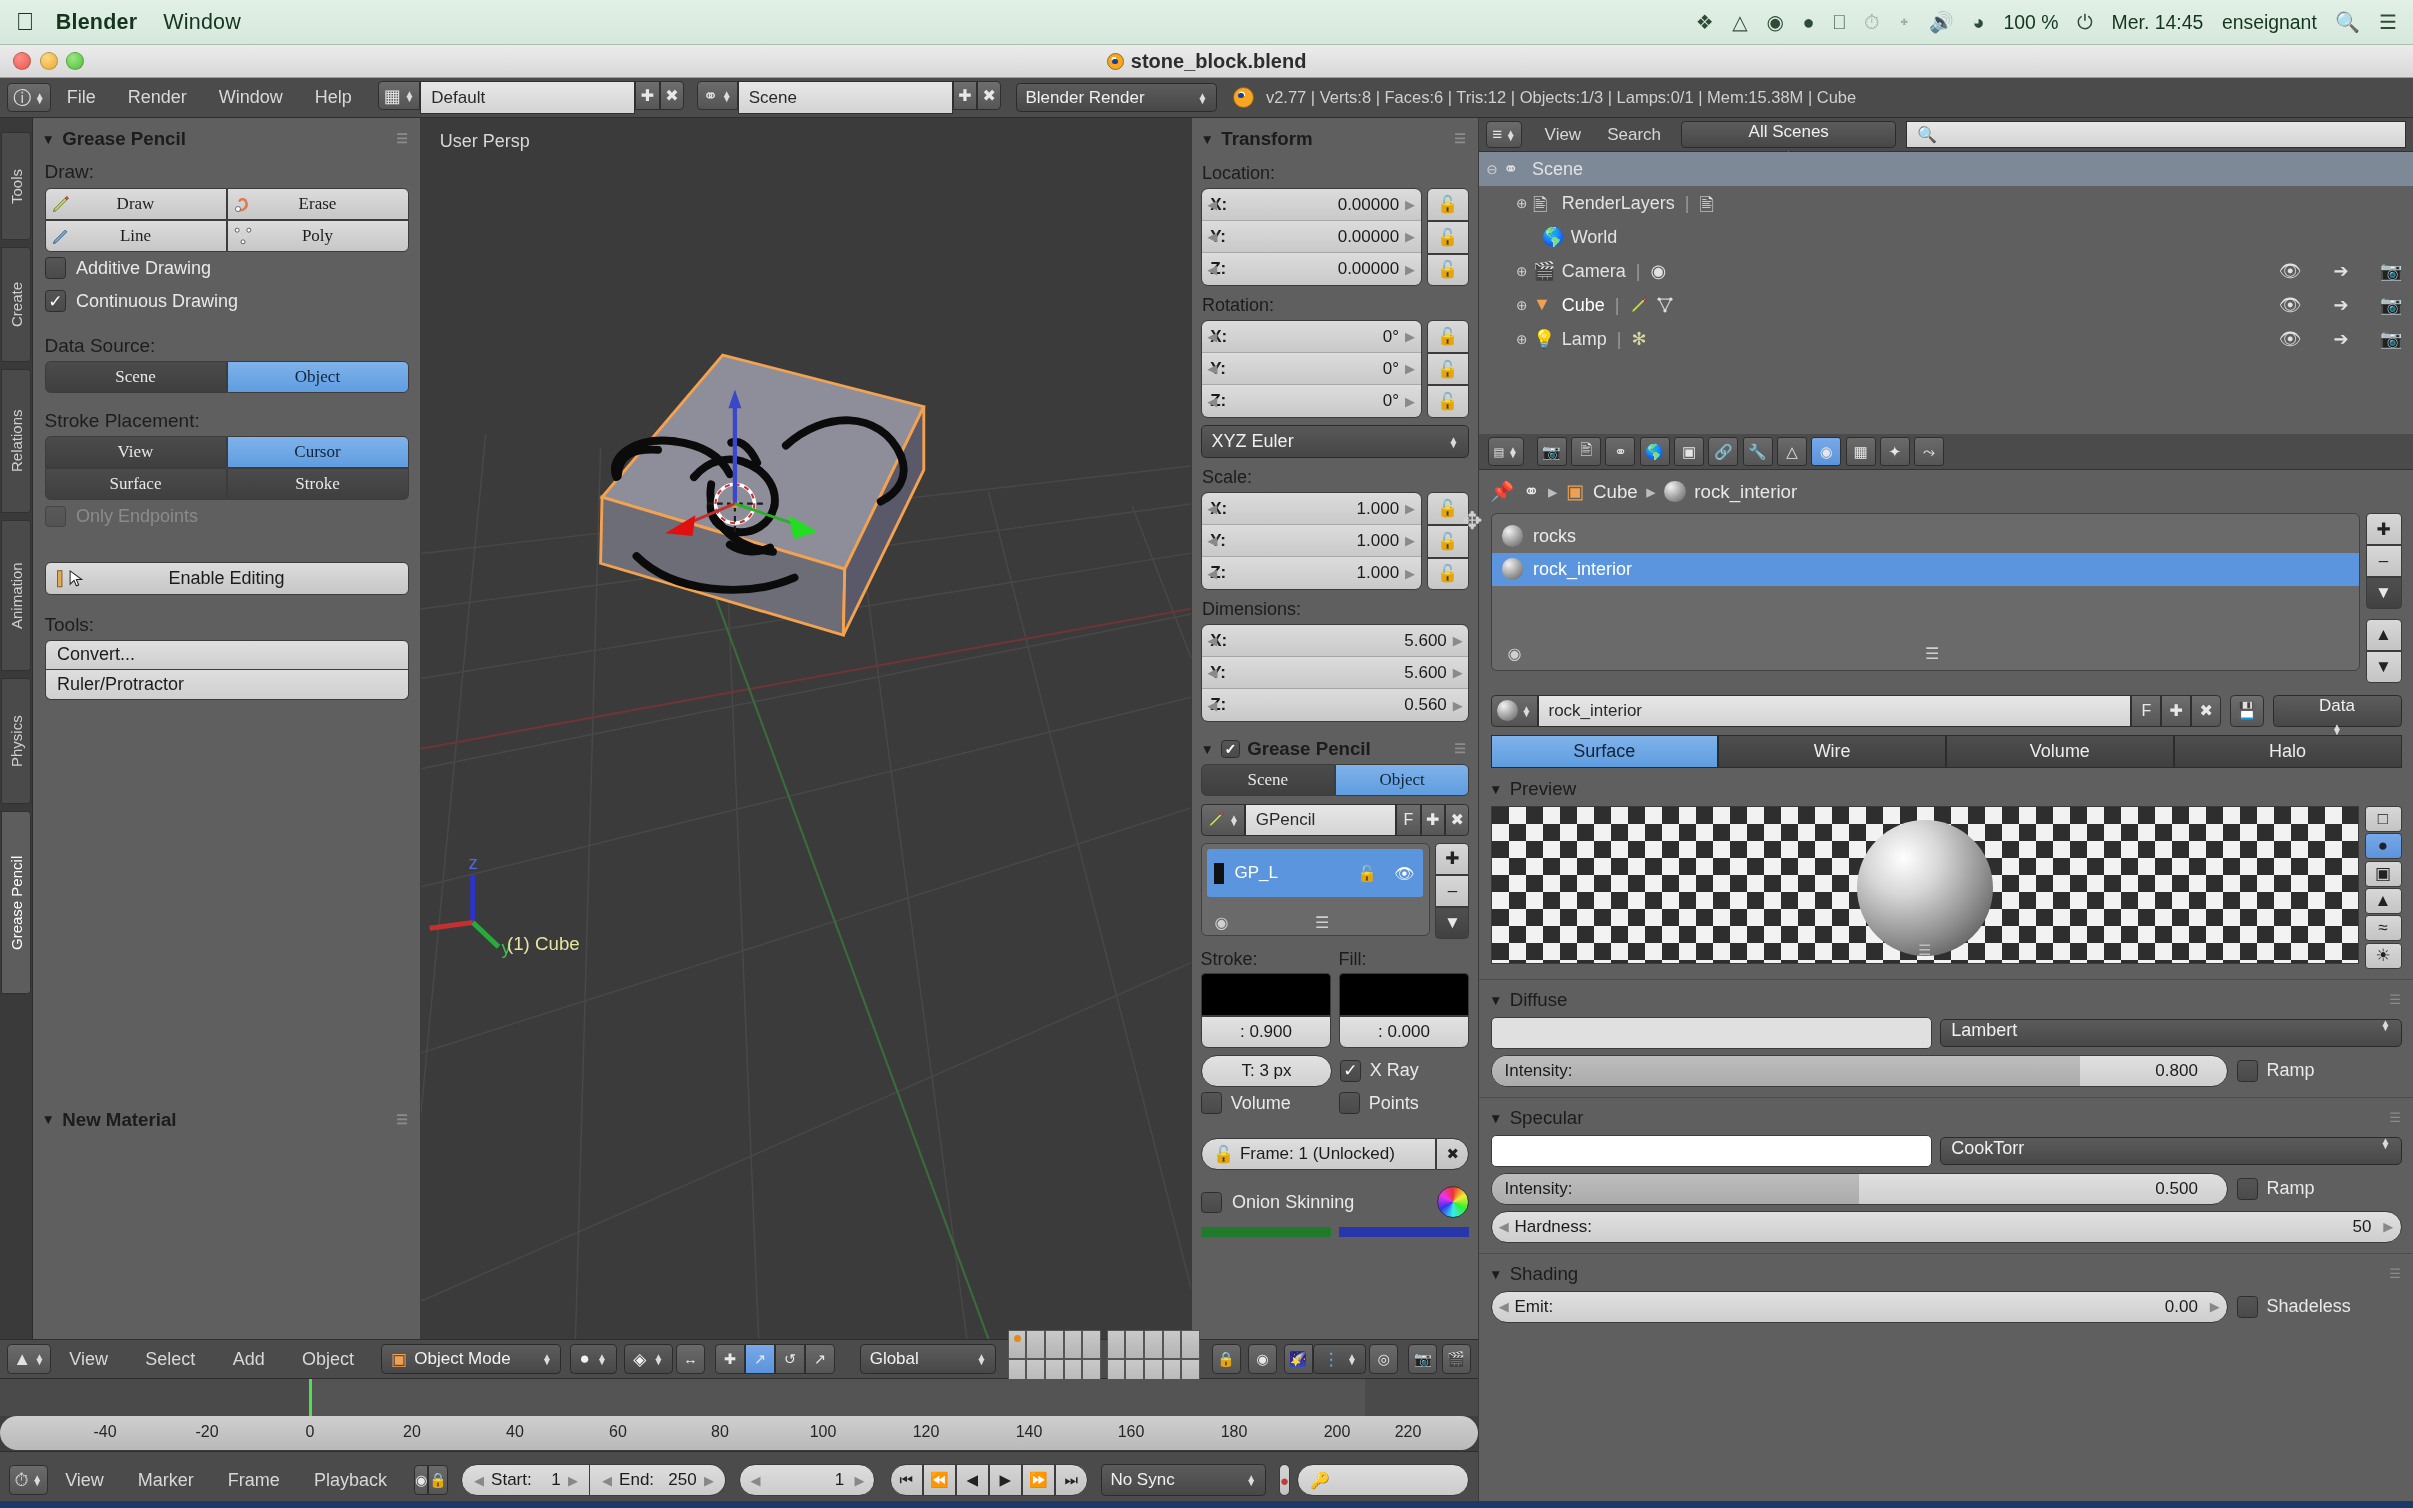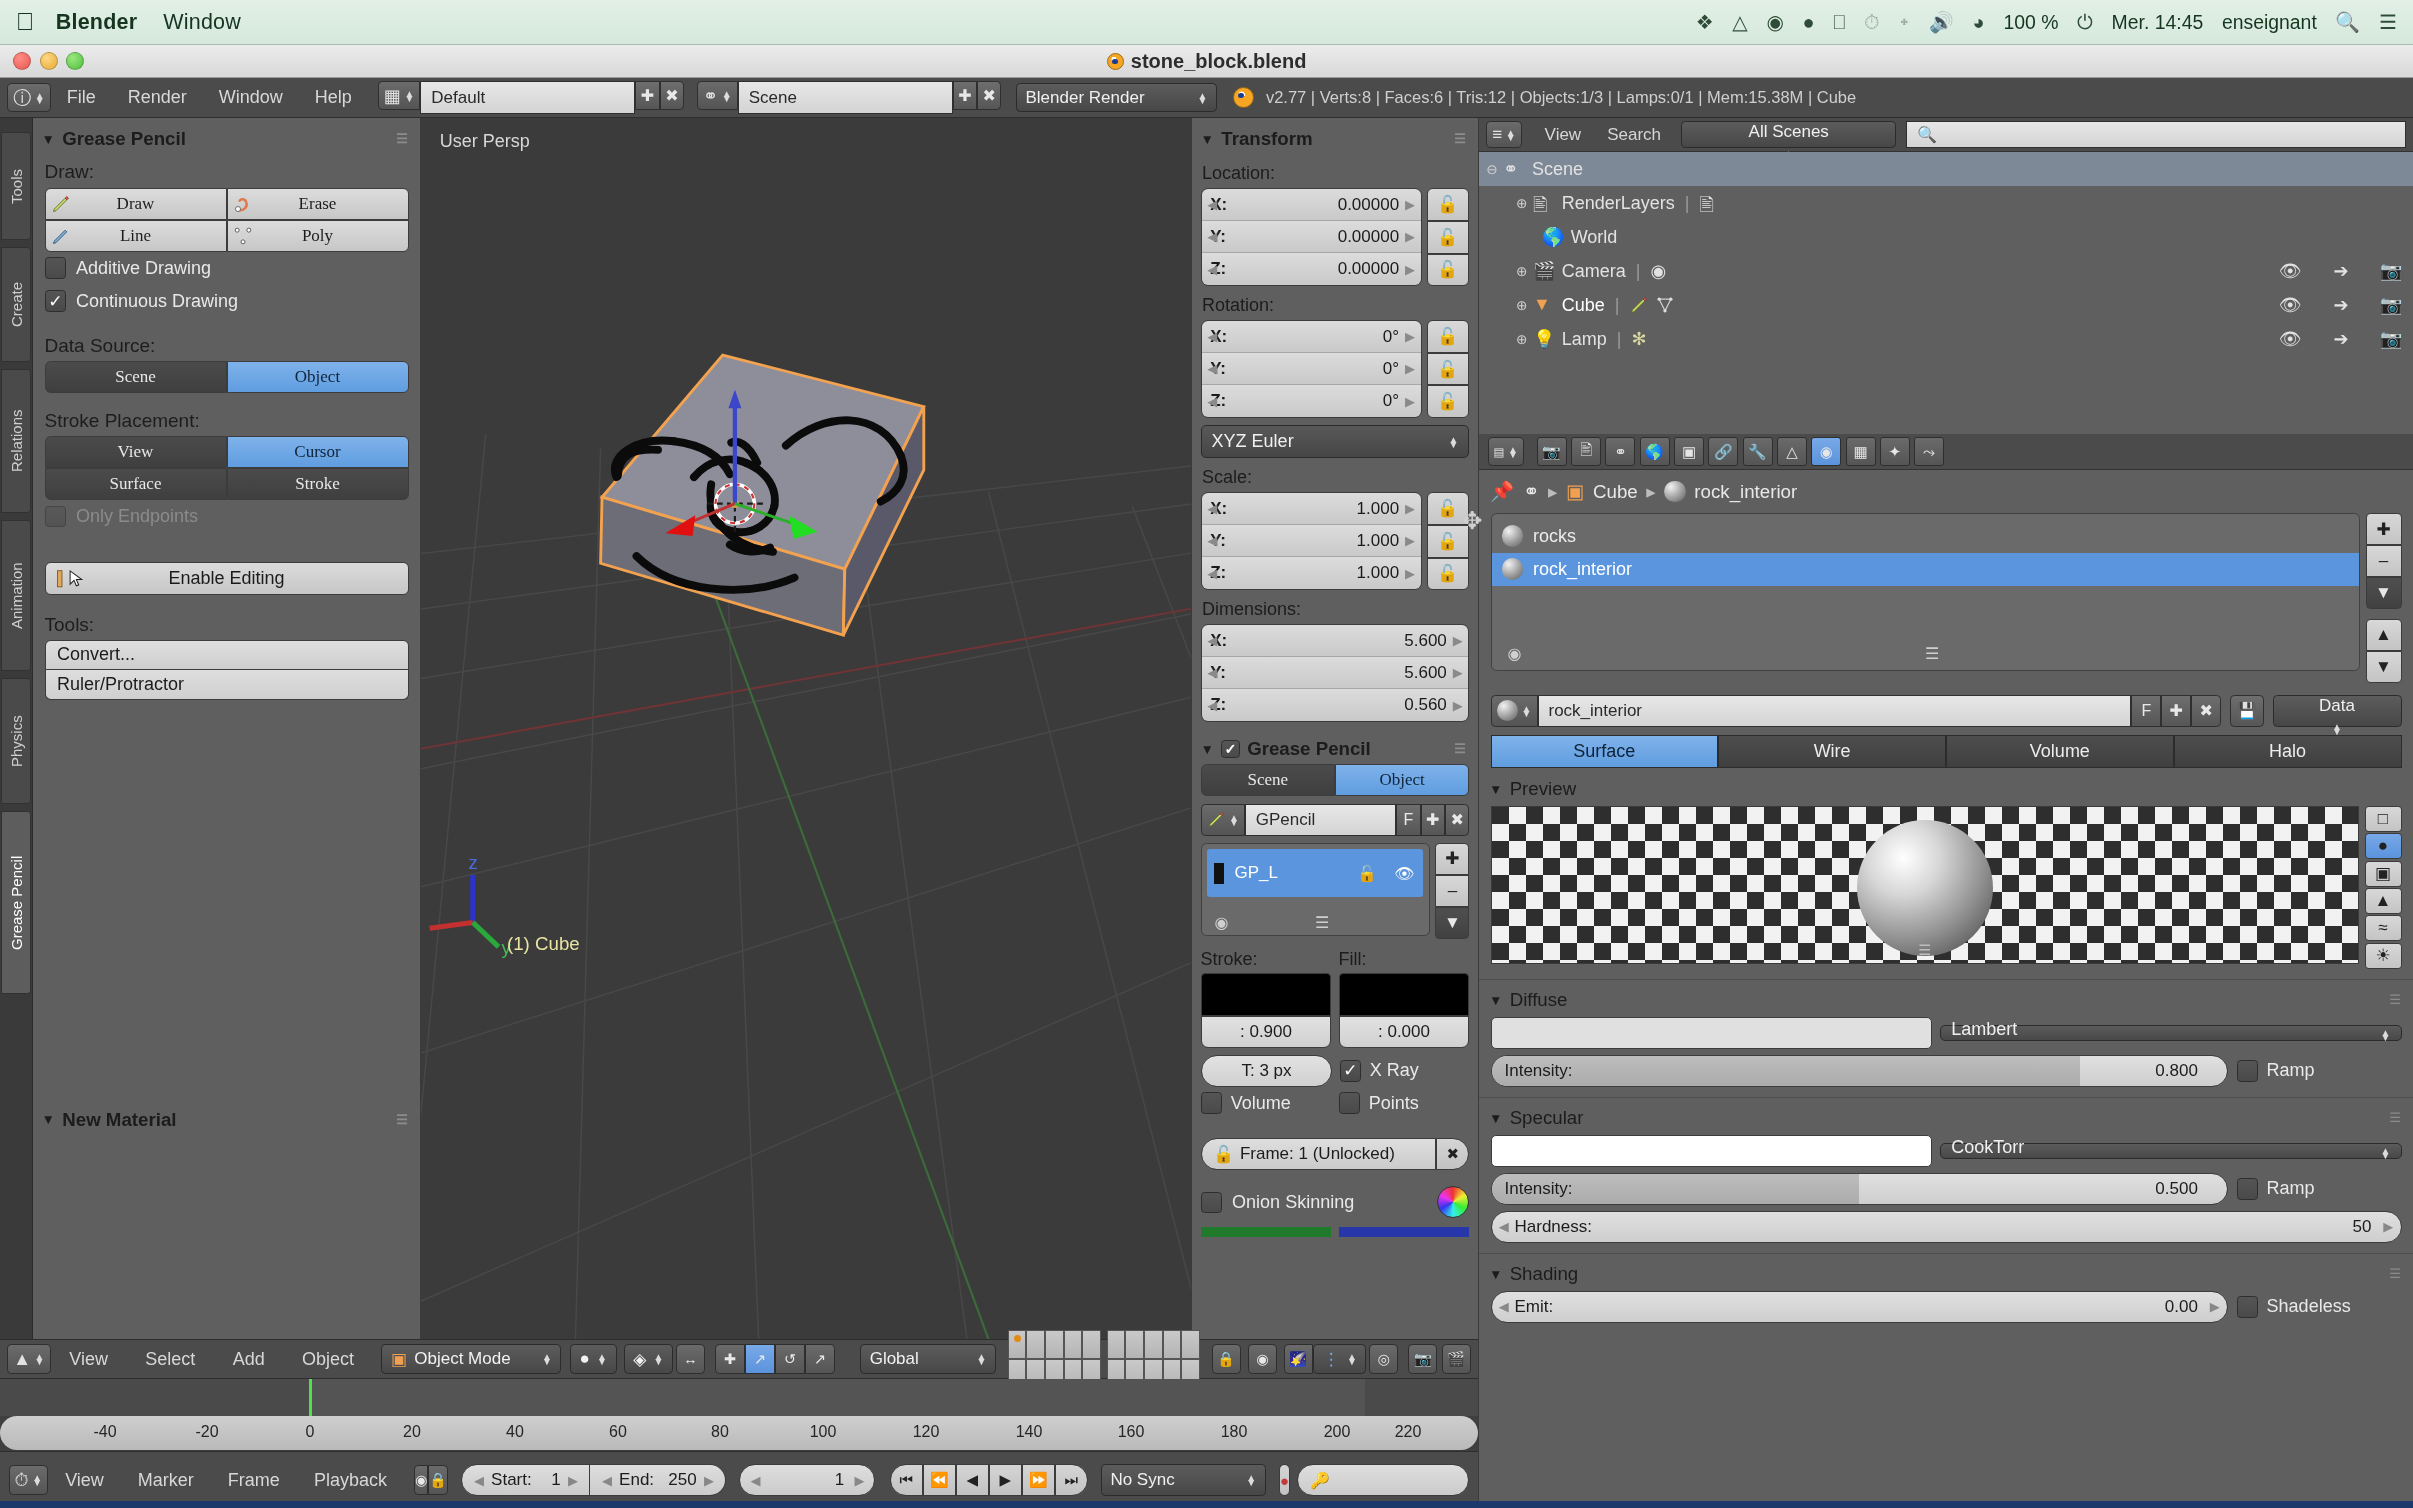--- a/index.html
+++ b/index.html
@@ -237,23 +237,23 @@
   .segb {
     flex:1; height:33px; background:linear-gradient(#4e4e4e,#3f3f3f); border:0.7px solid #2c2c2c;
     display:flex; align-items:center; justify-content:center; color:#ededed; font-size:18px;
   }
   .segb.act { background:linear-gradient(#7fb2ea,#5f9de0); color:#0f2236; }
   .sect-title { display:flex; align-items:center; gap:7.2px; color:#1c1c1c; font-size:18.7px; padding:10px 11.5px 5.7px 10px; }
   .prev-box { margin:0 11.5px; height:158px; border:0.7px solid #3a3a3a; position:relative; overflow:hidden; }
   .row2 { display:flex; gap:8.6px; margin:0 11.5px 5.7px 11.5px; align-items:center; }
   .colorbar { flex:1; height:32px; border:0.7px solid #3c3c3c; border-radius:5px; }
   .ddark {
-    flex:1; height:16px; border-radius:5px; background:linear-gradient(#5b5b5b,#484848);
+    flex:1; height:28px; border-radius:5px; background:linear-gradient(#5b5b5b,#484848);
     border:0.7px solid #2b2b2b; color:#f0f0f0; font-size:18px;
-    display:flex; align-items:flex-end; padding:0 10px;
+    display:flex; align-items:flex-start; padding:0 10px;
   }
   .slider {
     flex:1; height:32px; border-radius:16px; border:0.7px solid #3c3c3c; position:relative;
     background:linear-gradient(#e0e0e0,#cecece); color:#1c1c1c; font-size:17px; overflow:hidden;
   }
   .slider .fillbar { position:absolute; left:0; top:0; bottom:0; background:linear-gradient(#bdbdbd,#ababab); }
   .slider .txt { position:absolute; left:13px; top:0; bottom:0; display:flex; align-items:center; }
   .slider .valt { position:absolute; right:29px; top:0; bottom:0; display:flex; align-items:center; }
   .slider .arl { position:absolute; left:7.2px; top:0; bottom:0; display:flex; align-items:center; color:#888; font-size:13px;}
   .slider .arr { position:absolute; right:7.2px; top:0; bottom:0; display:flex; align-items:center; color:#888; font-size:13px;}

